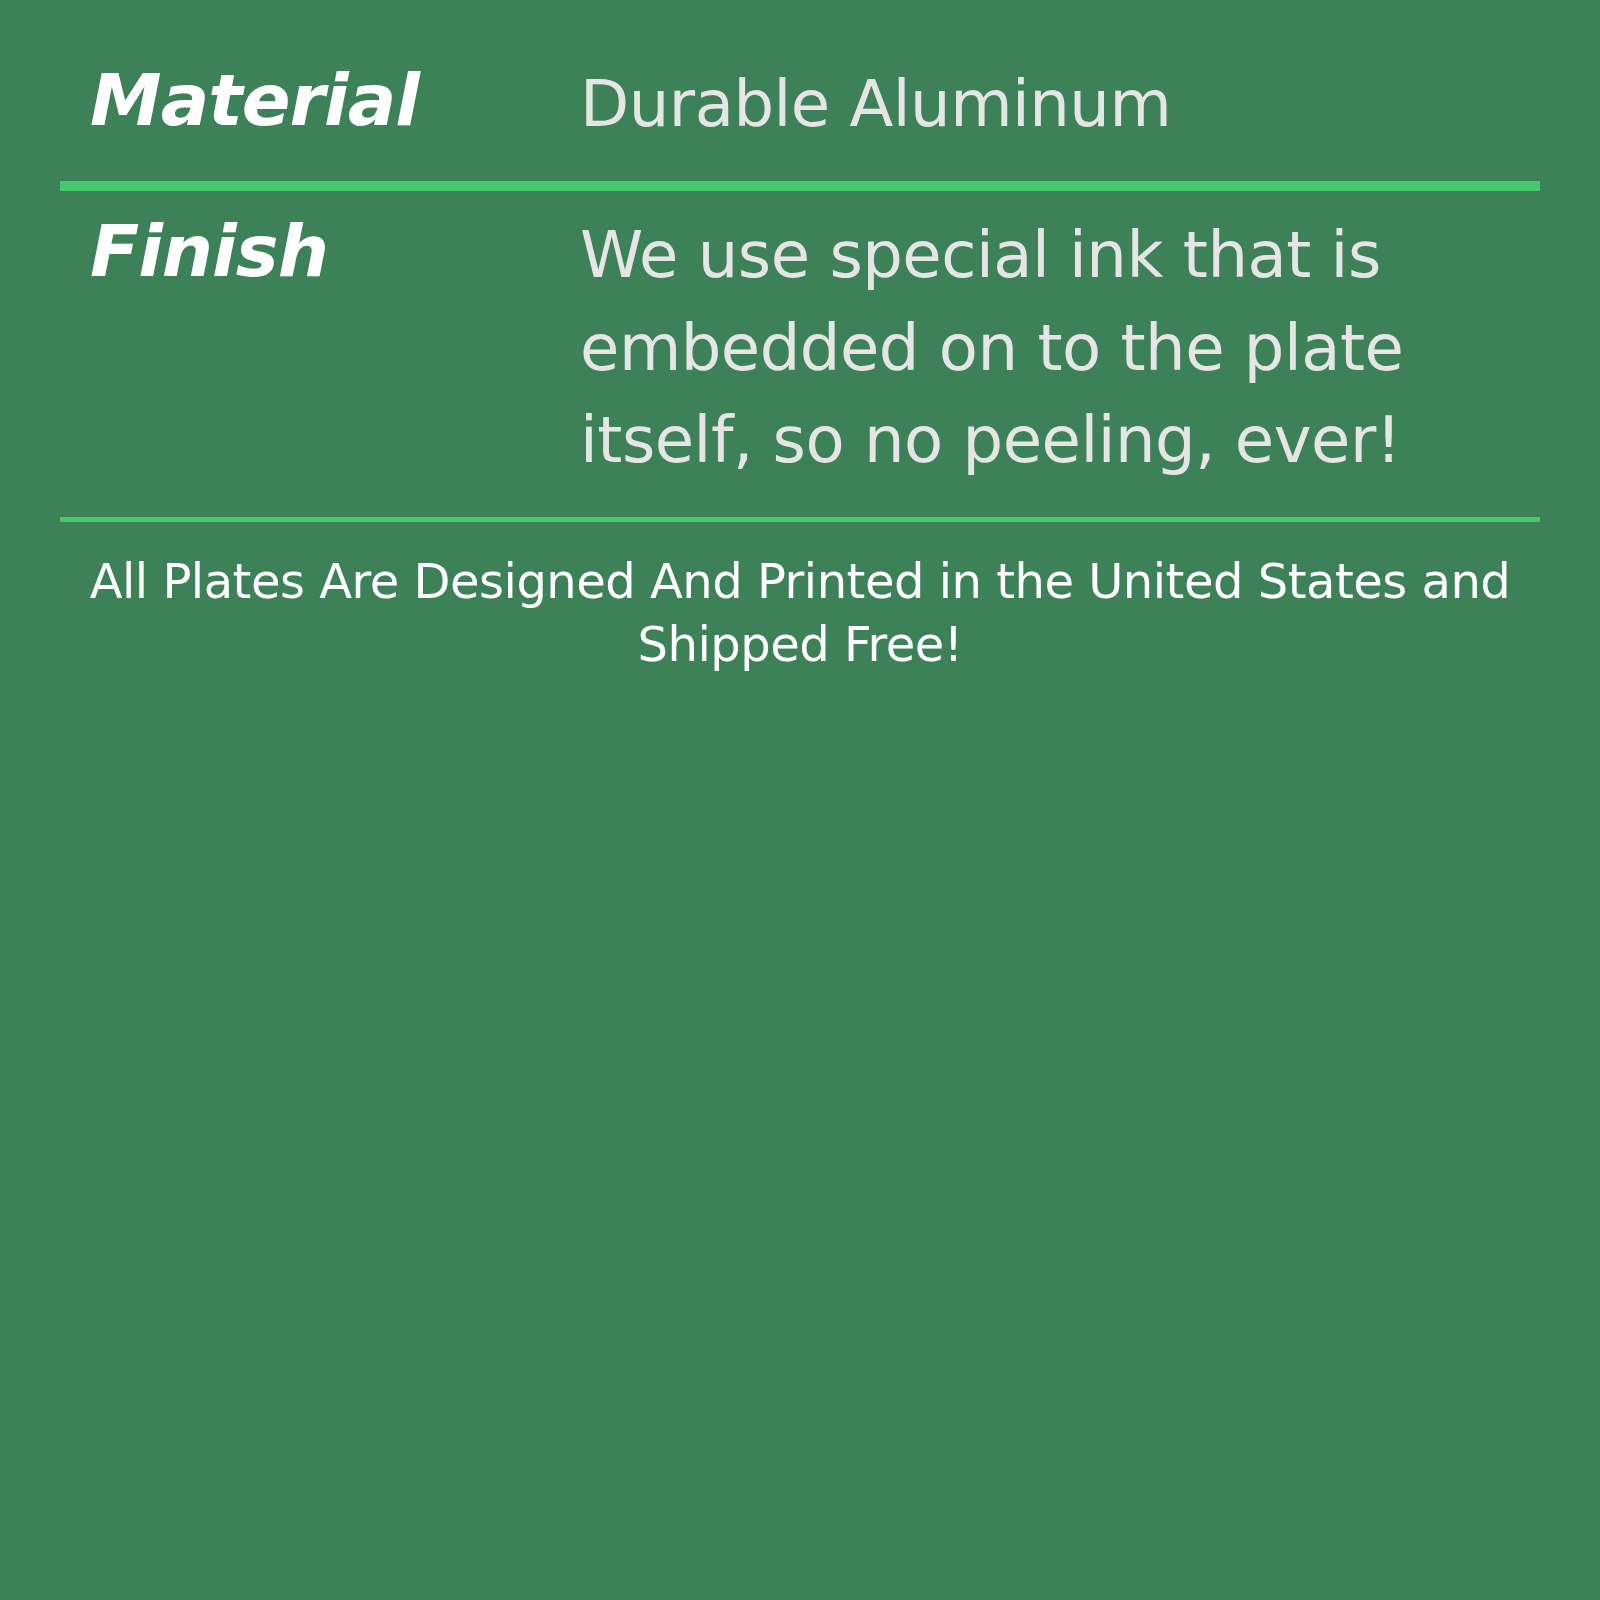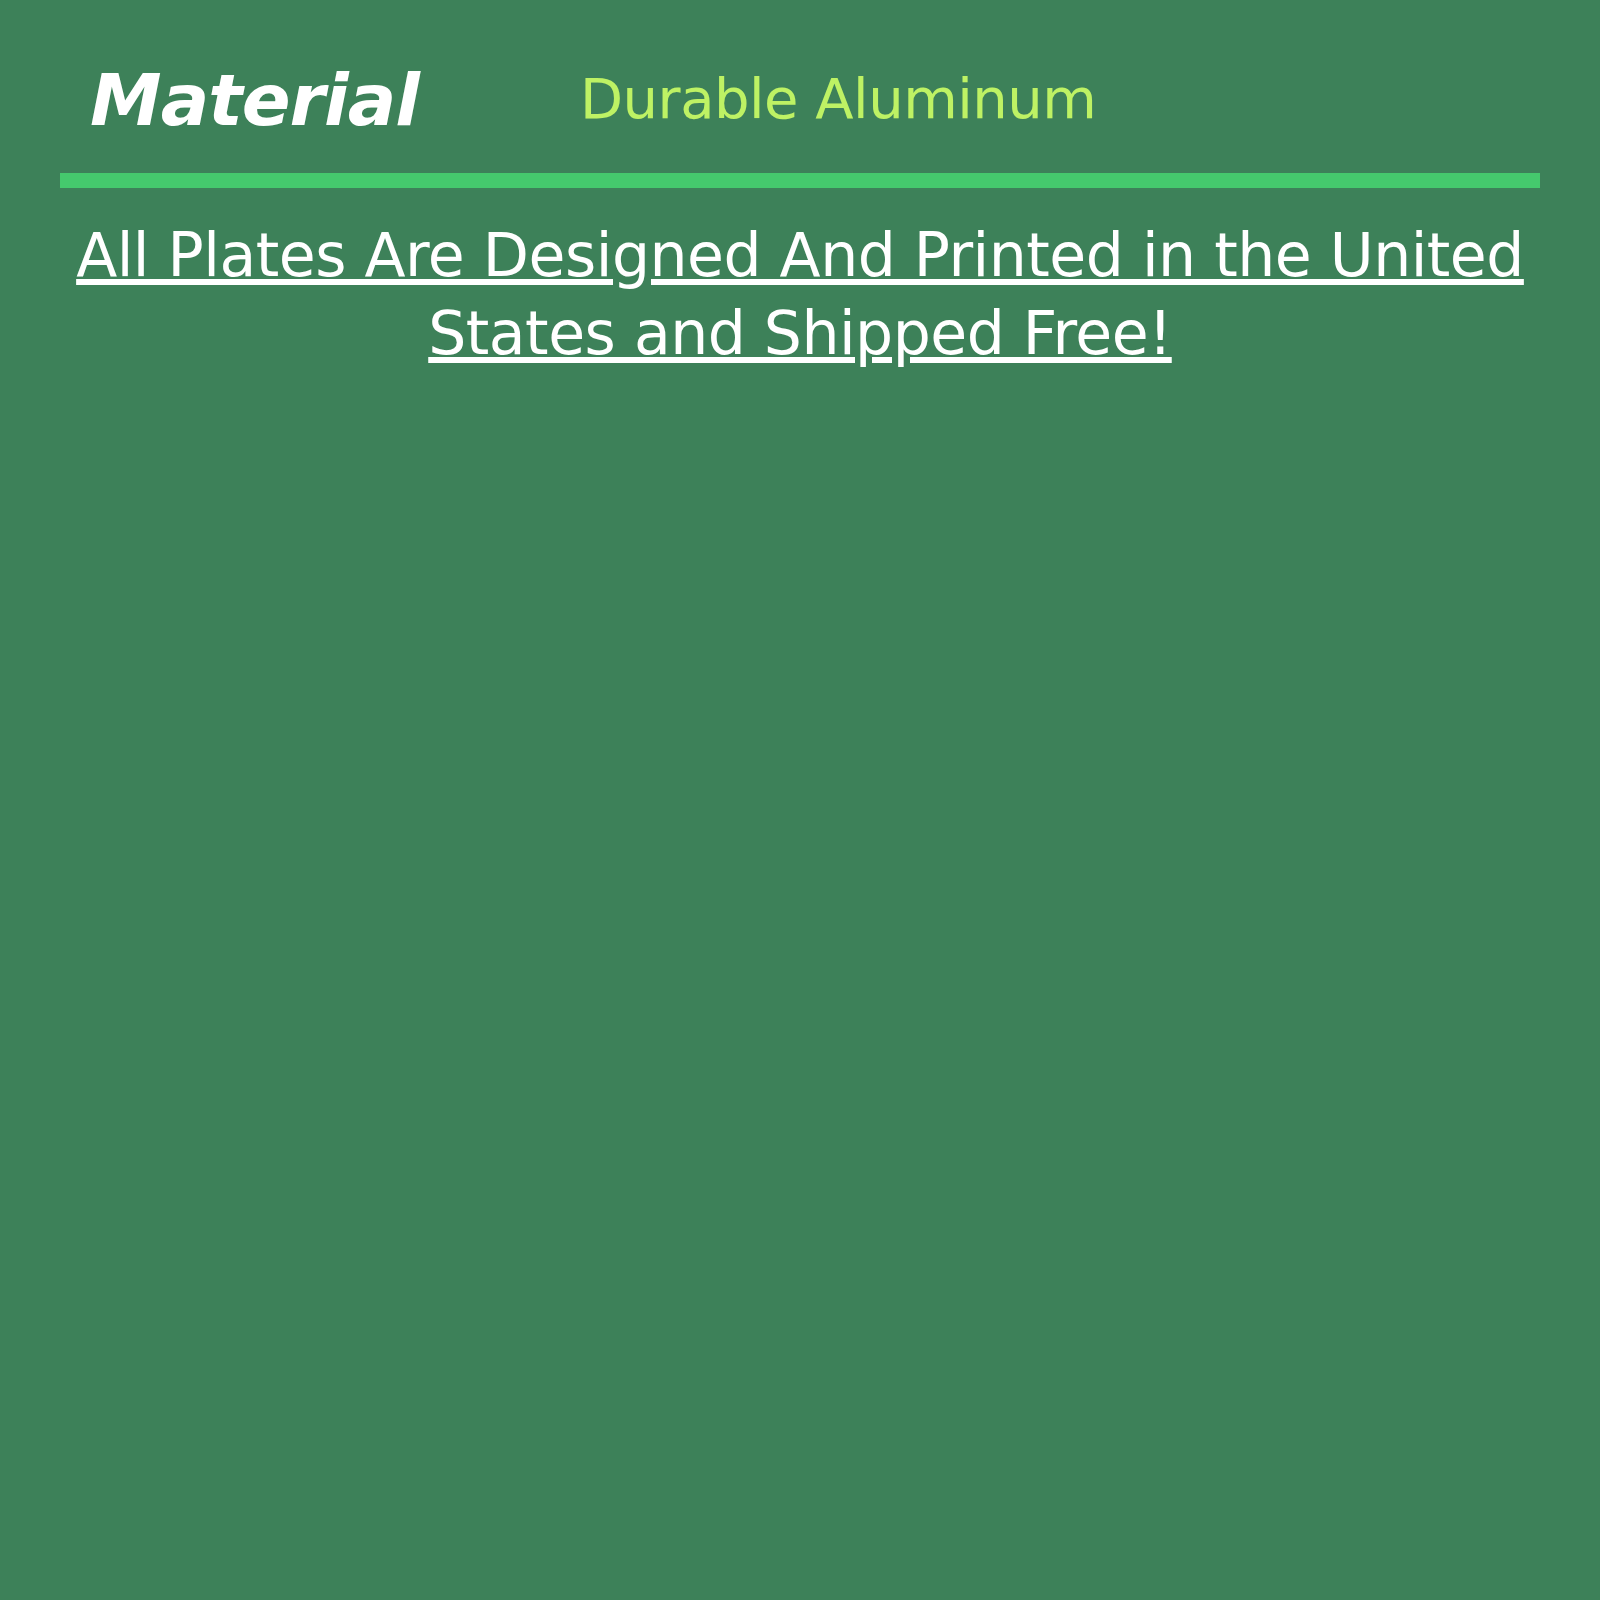--- a/index.html
+++ b/index.html
@@ -35,55 +35,58 @@
     font-style: italic;
     font-weight: bold;
     font-size: 72px;
     line-height: 1.18;
     padding-left: 30px;
     box-sizing: border-box;
     letter-spacing: -1px;
   }
   .spec-value {
     flex: 1 1 auto;
-    color: #bef264;
-    font-size: 56px;
+    color: #e5e5e5;
+    font-size: 64px;
     line-height: 1.45;
     padding-right: 10px;
     box-sizing: border-box;
     letter-spacing: -0.5px;
   }
   .divider {
     height: 5px;
     background: #45c96d;
     width: 100%;
   }
   .footer {
     padding: 28px 10px 0 10px;
     text-align: center;
     color: #ffffff;
-    font-size: 60px;
+    font-size: 48px;
     line-height: 1.3;
     letter-spacing: -0.5px;
-    text-decoration: underline;
   }
 </style>
 </head>
 <body>
 
 <div class="spec-sheet">
 
   <div class="spec-row">
     <div class="spec-label">Material</div>
     <div class="spec-value">Durable Aluminum</div>
   </div>
 
   <div class="divider"></div>
 
 
   <div class="divider"></div>
 
+  <div class="spec-row">
+    <div class="spec-label">Finish</div>
+    <div class="spec-value">We use special ink that is embedded on to the plate itself, so no peeling, ever!</div>
+  </div>
 
   <div class="divider"></div>
 
   <div class="footer">All Plates Are Designed And Printed in the United States and Shipped Free!</div>
 
 </div>
 
 </body></html>

